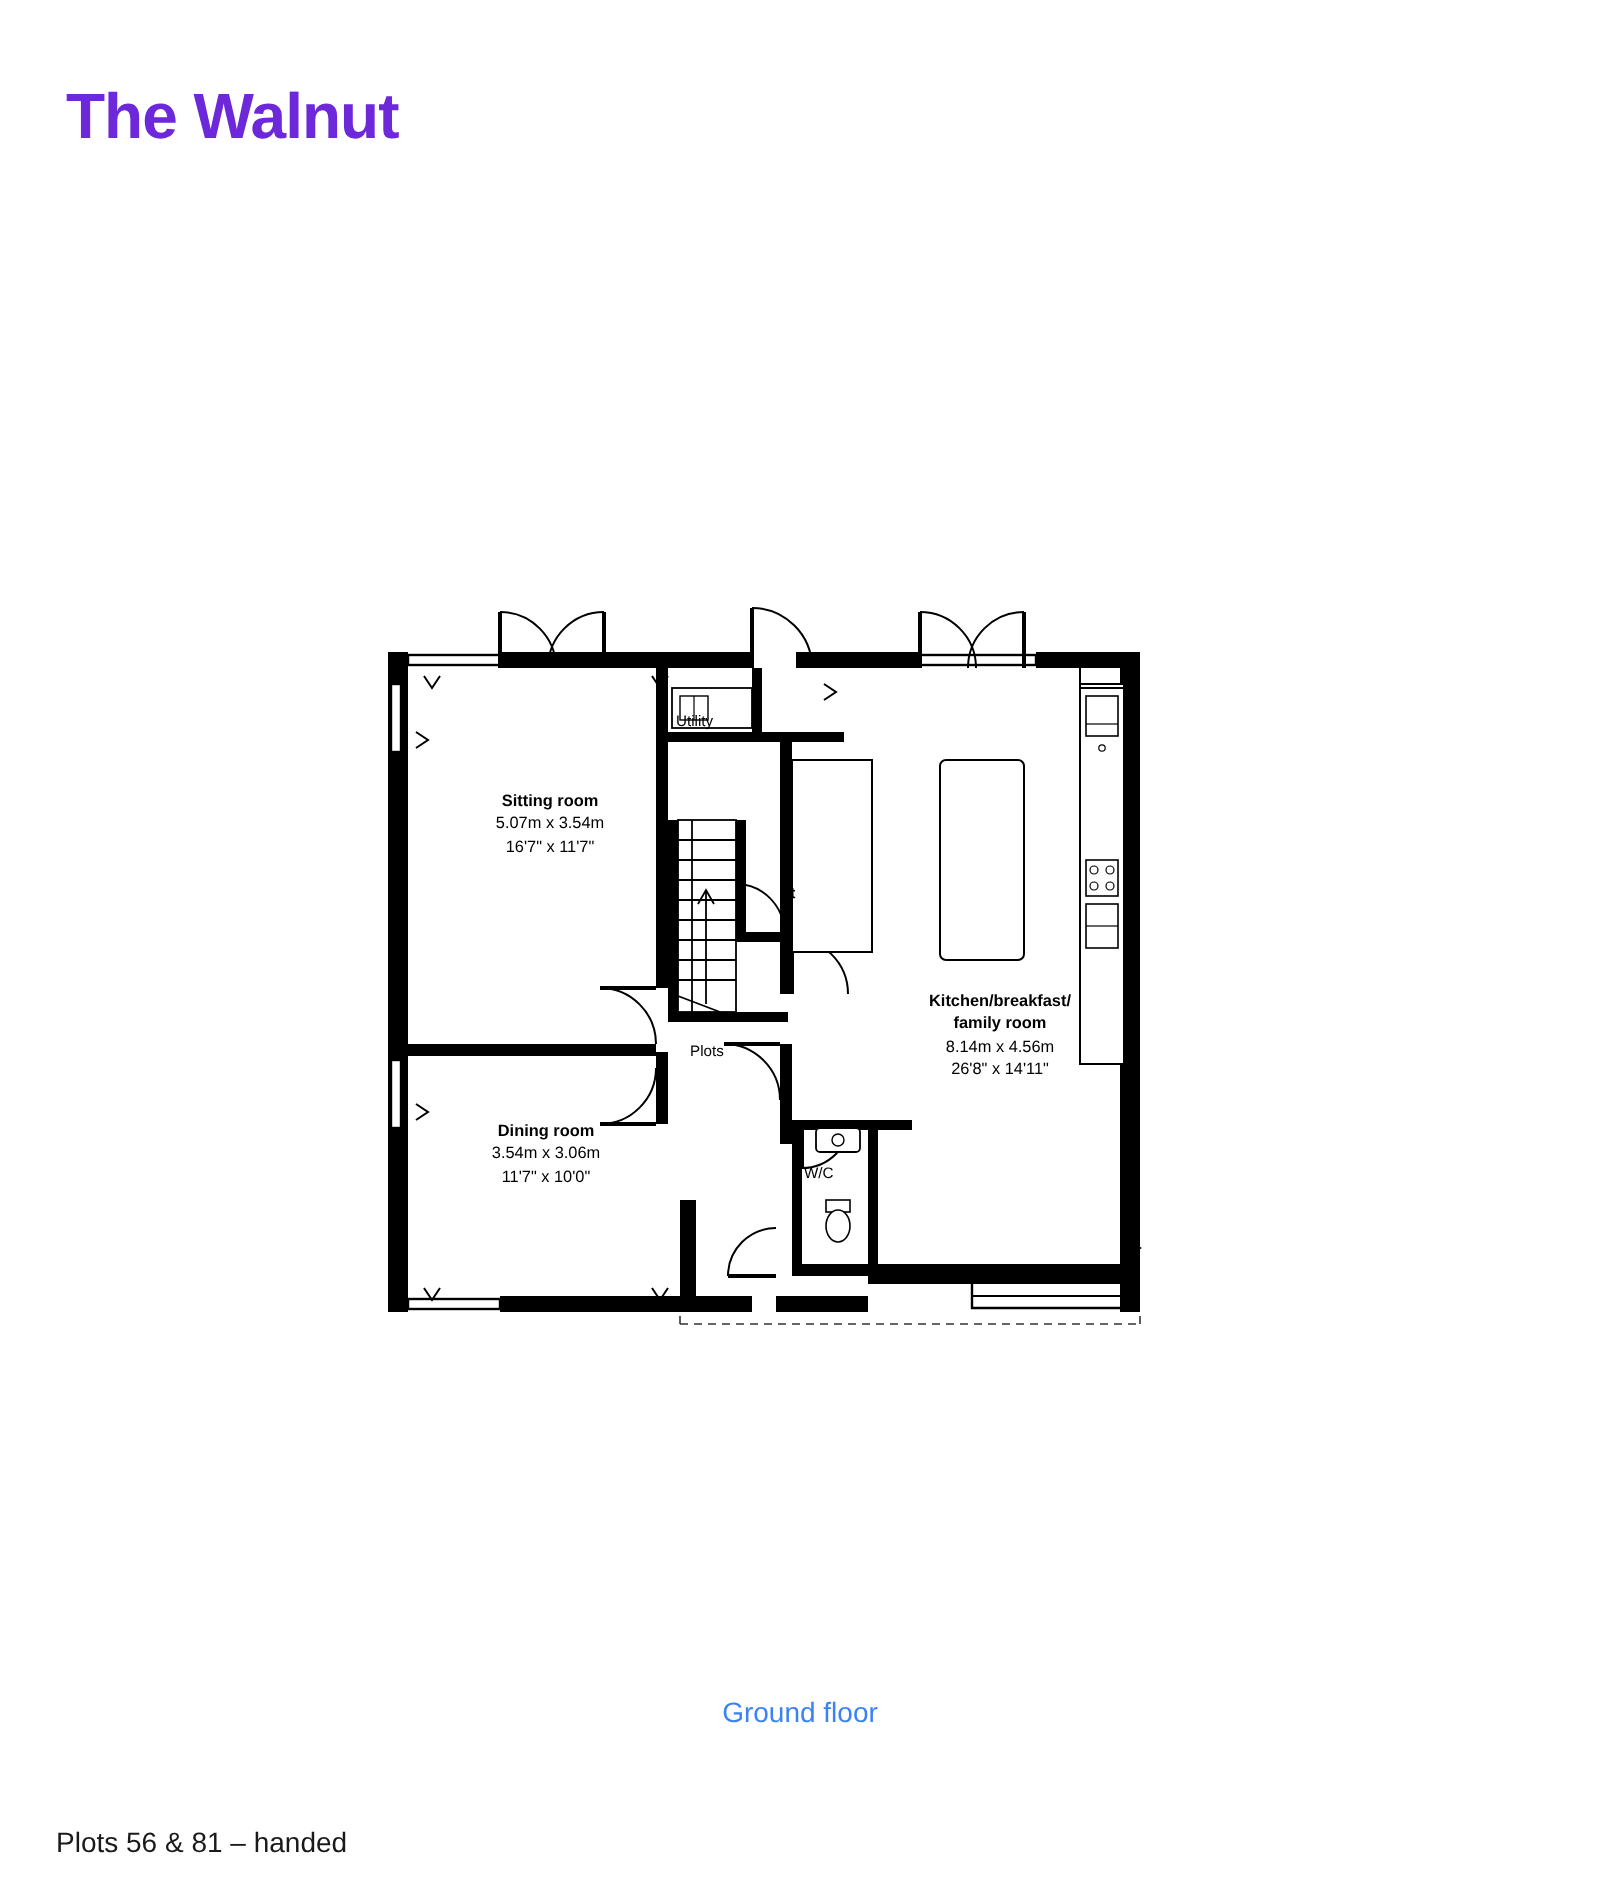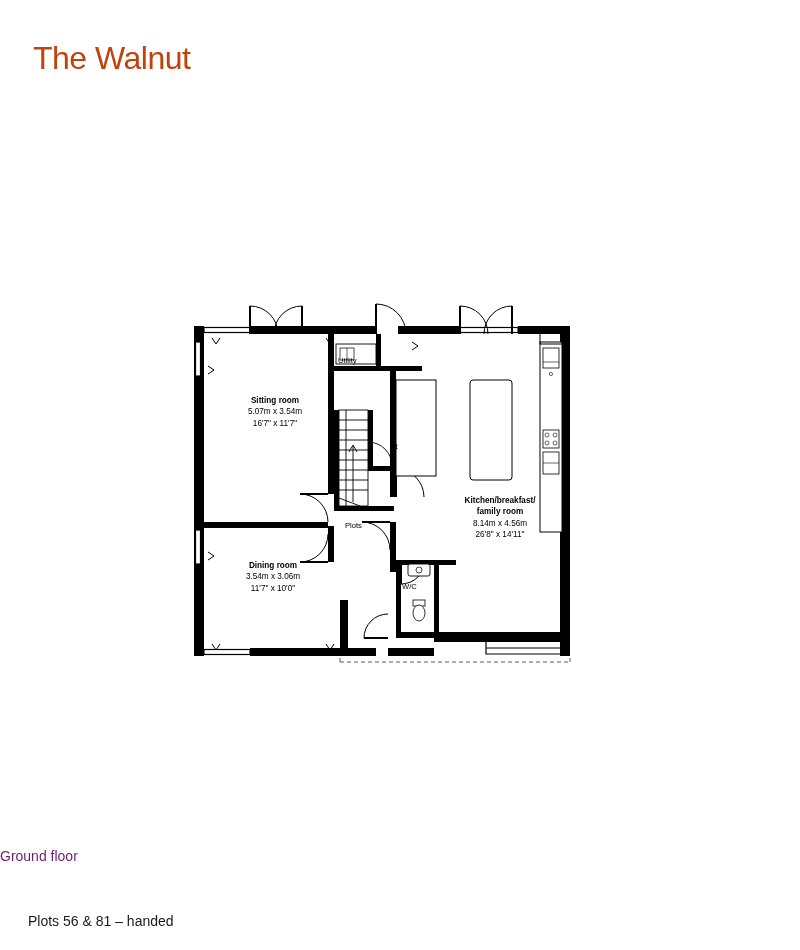--- a/index.html
+++ b/index.html
@@ -14,33 +14,33 @@
     font-family: "Liberation Sans", sans-serif;
     color: #000000;
     overflow: hidden;
   }
 
   #title {
     position: absolute;
     left: 33px;
     top: 40px;
     font-size: 32px;
-    font-weight: normal;
-    color: #c2410c;
+    font-weight: bold;
+    color: #6d28d9;
     letter-spacing: -0.5px;
   }
 
   #floor-caption {
     position: absolute;
     left: 0;
     top: 848px;
     width: 800px;
-    text-align: left;
+    text-align: center;
     font-size: 14px;
-    color: #701a75;
+    color: #3b82f6;
   }
 
   #plots-caption {
     position: absolute;
     left: 28px;
     top: 913px;
     font-size: 14px;
     color: #1a1a1a;
   }
 

